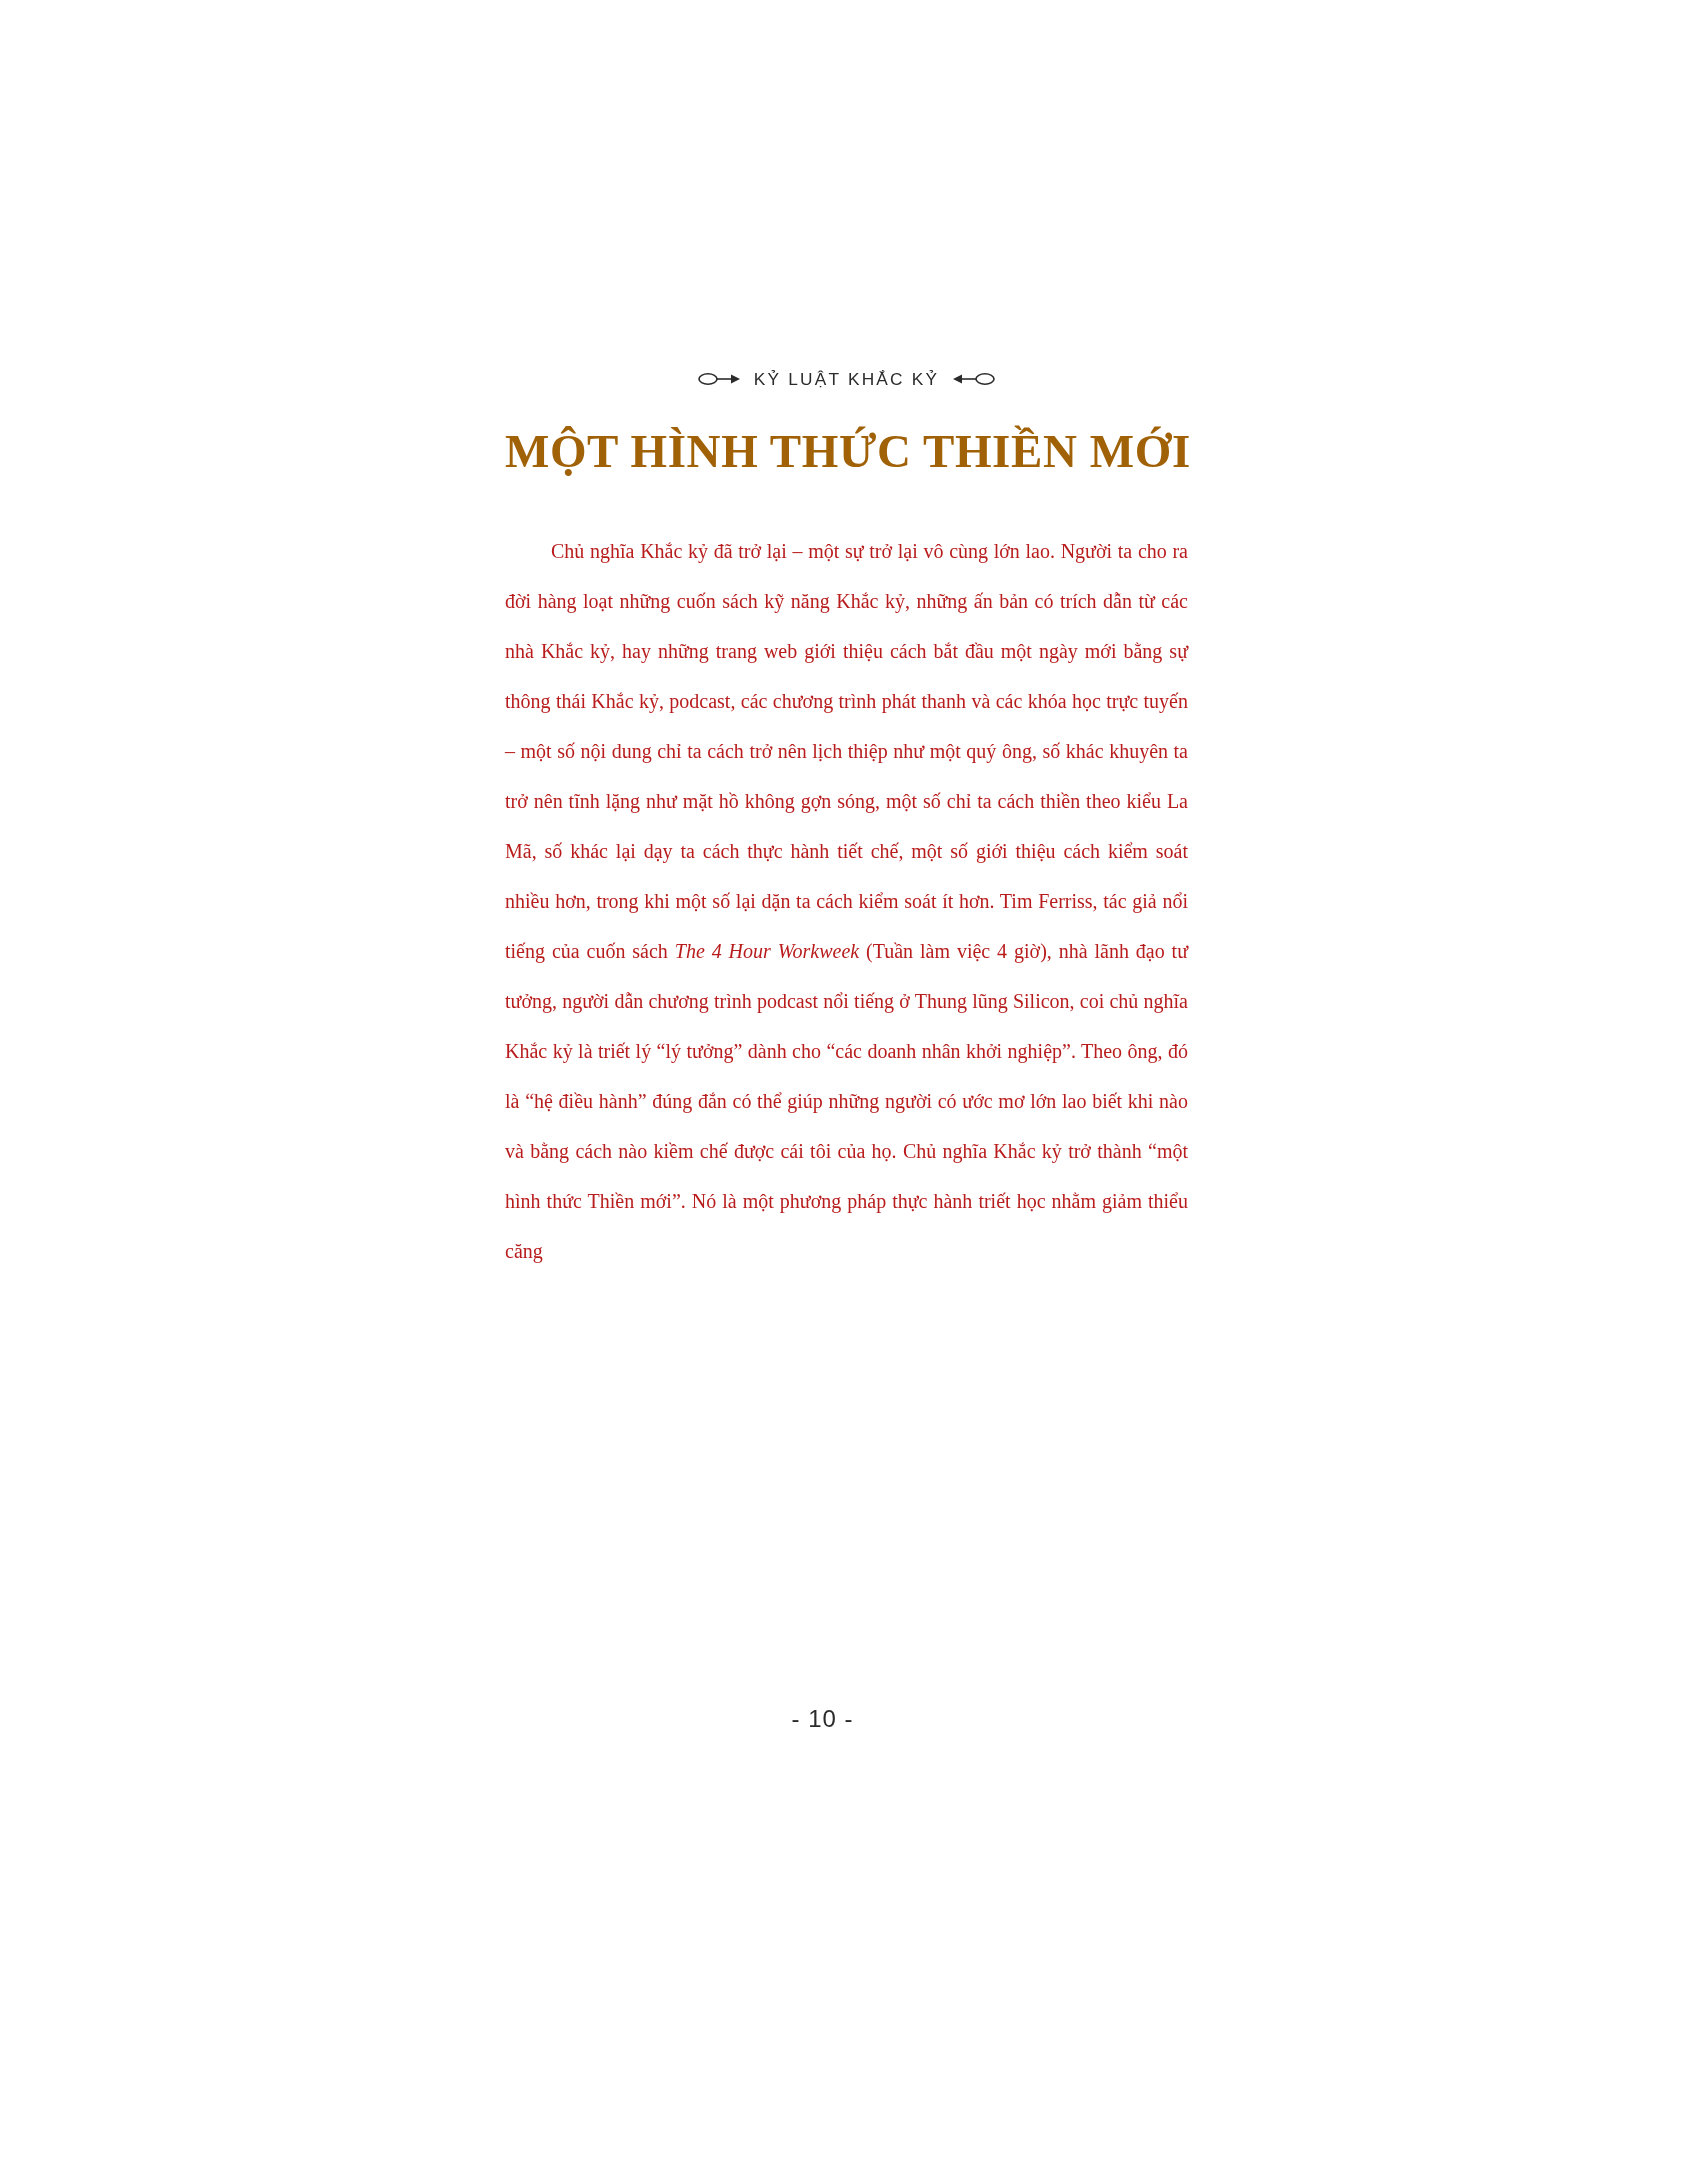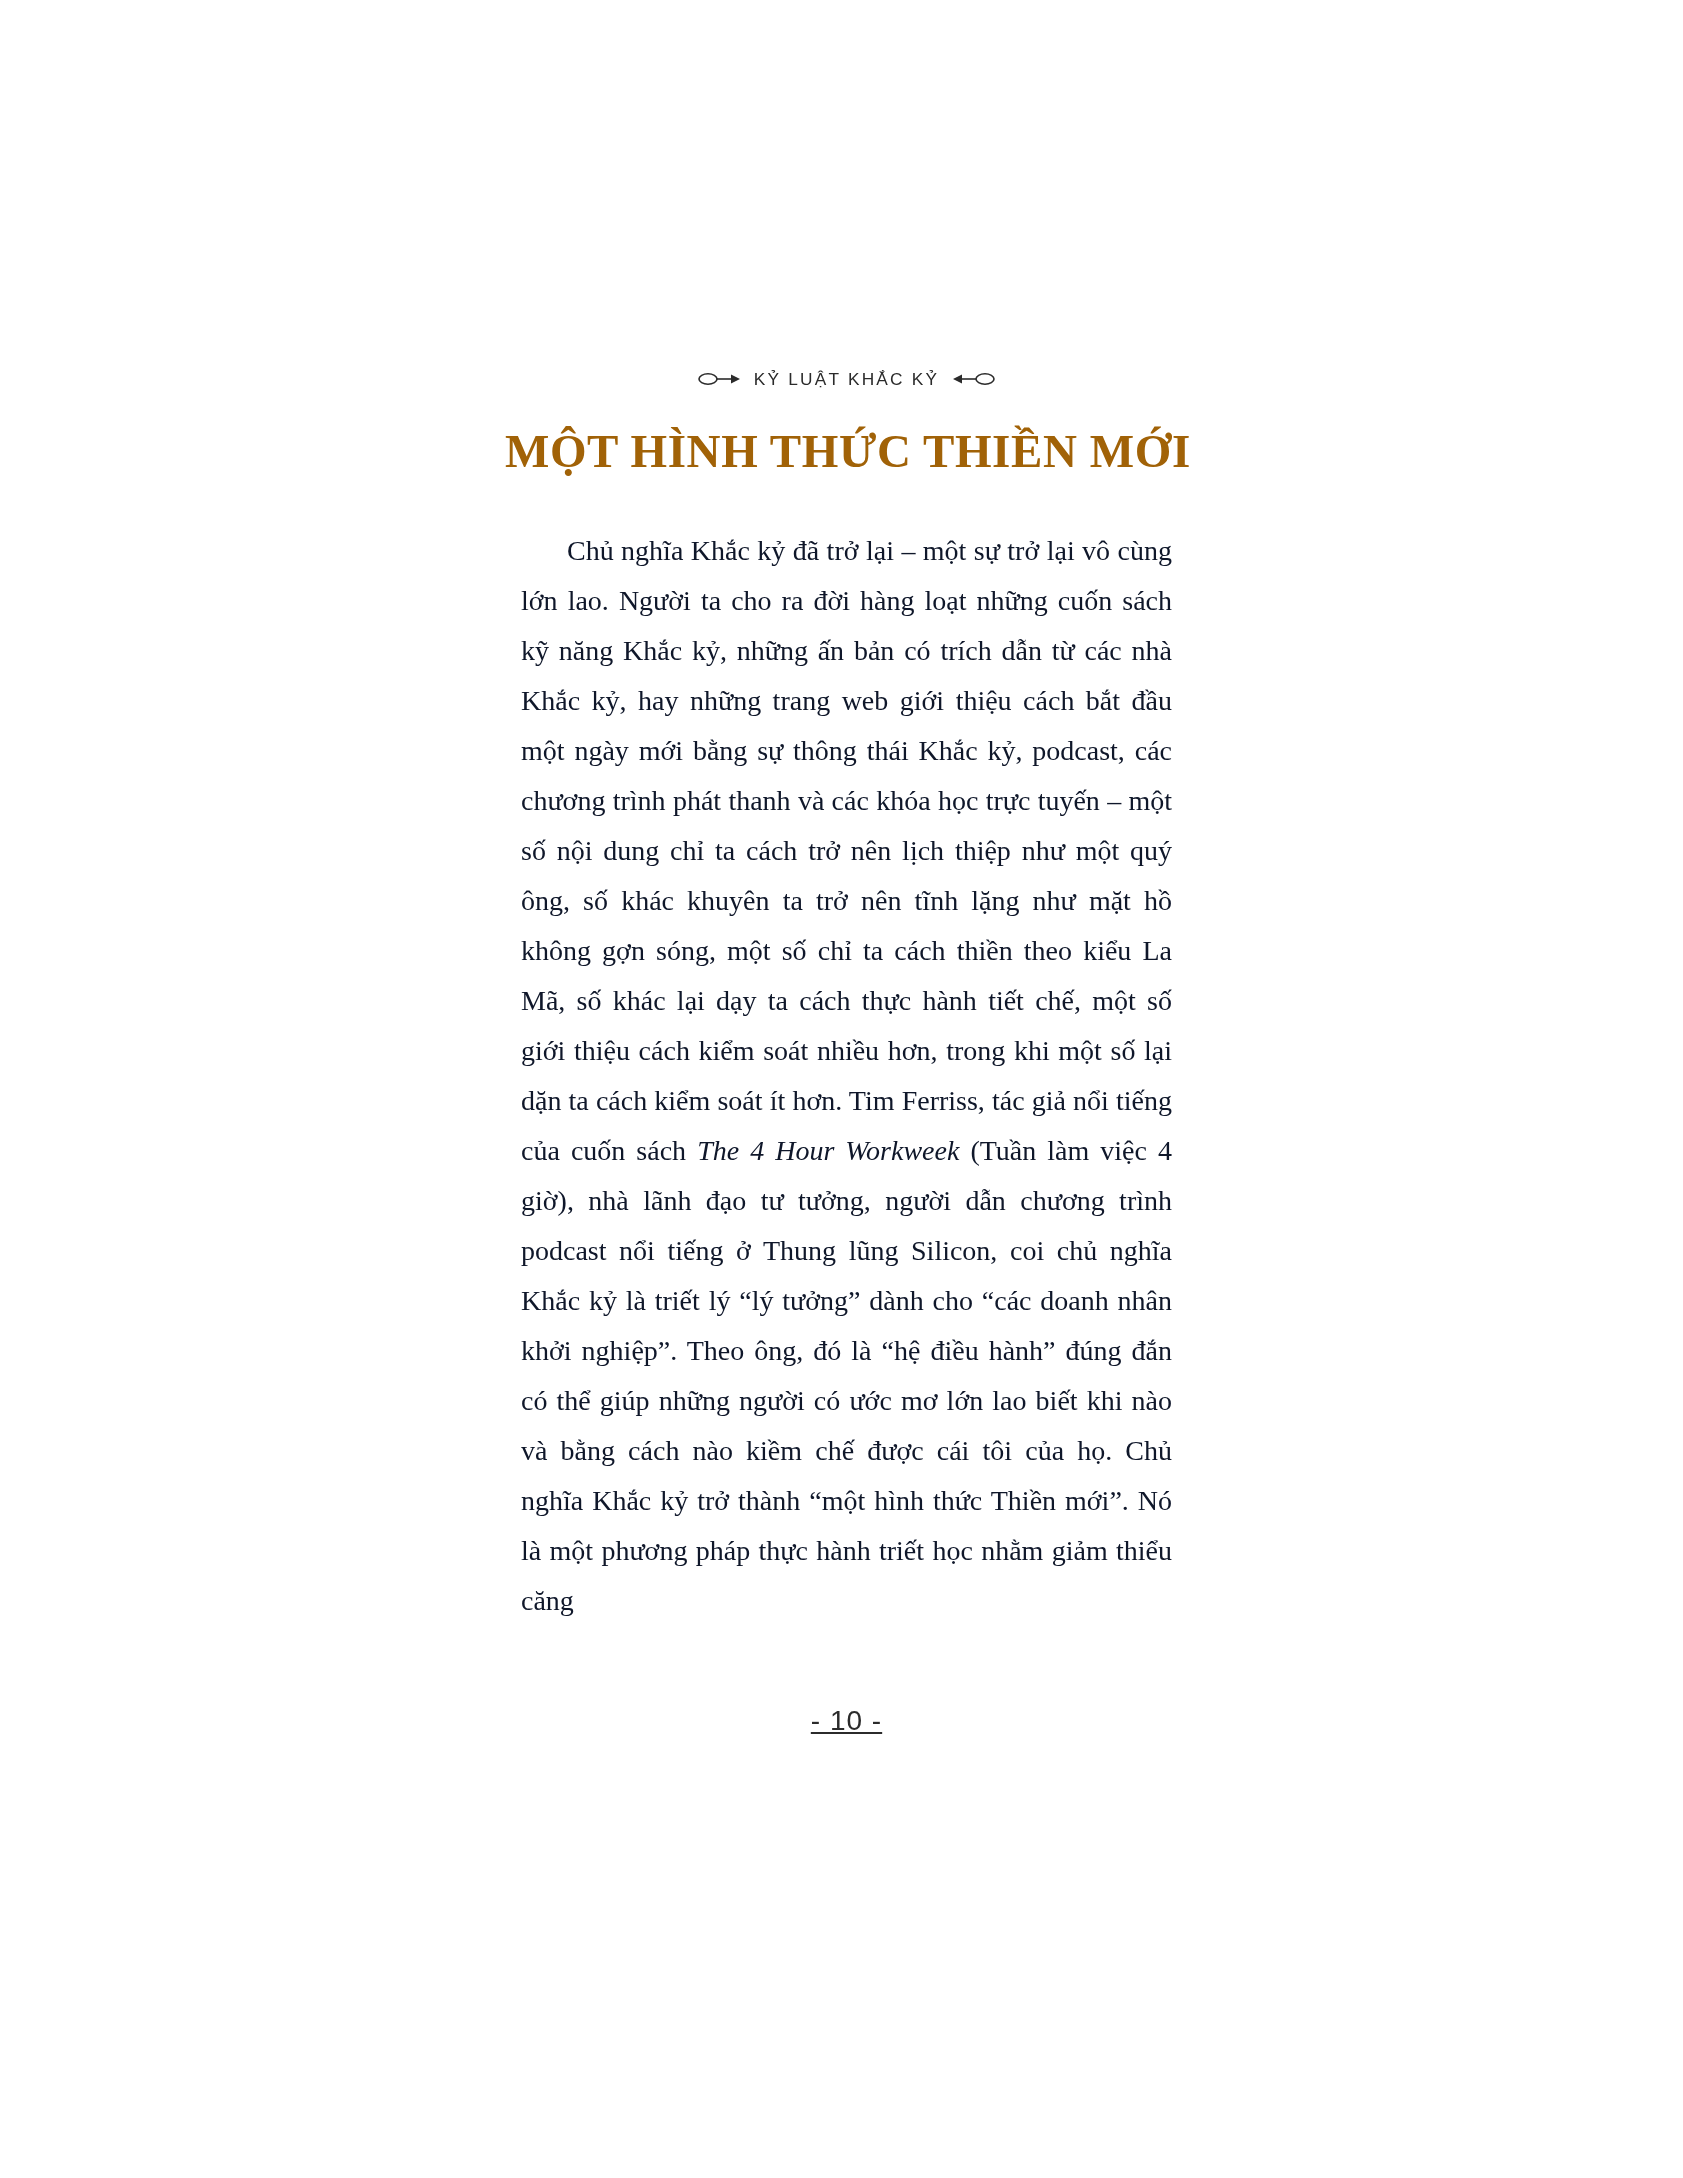--- a/index.html
+++ b/index.html
@@ -64,43 +64,42 @@
     font-family: "Liberation Serif", serif;
     font-size: 47px;
     letter-spacing: 0.6px;
     color: #a16207;
     margin: 0 0 48px 0;
     white-space: nowrap;
   }
 
   
   .body-par {
-    margin: 16px;
-    font-size: 28px;
+    margin: 0;
+    font-size: 20px;
     line-height: 50px;
     text-align: justify;
     text-justify: inter-word;
-    color: #0f172a;
+    color: #b91c1c;
     hyphens: none;
   }
   .body-par .indent { display: inline-block; width: 46px; }
   .body-par i { font-style: italic; }
 
   
   .folio {
     position: absolute;
-    left: 505px;
+    left: 481px;
     top: 1705px;
     width: 683px;
     text-align: center;
     font-family: "Liberation Sans", sans-serif;
-    font-size: 28px;
+    font-size: 24px;
     letter-spacing: 1px;
     color: #2b2b2b;
-    text-decoration: underline;
   }
 </style>
 </head>
 <body>
 
 <div class="page">
 
   <div class="content">
 
     <div class="running-head">

